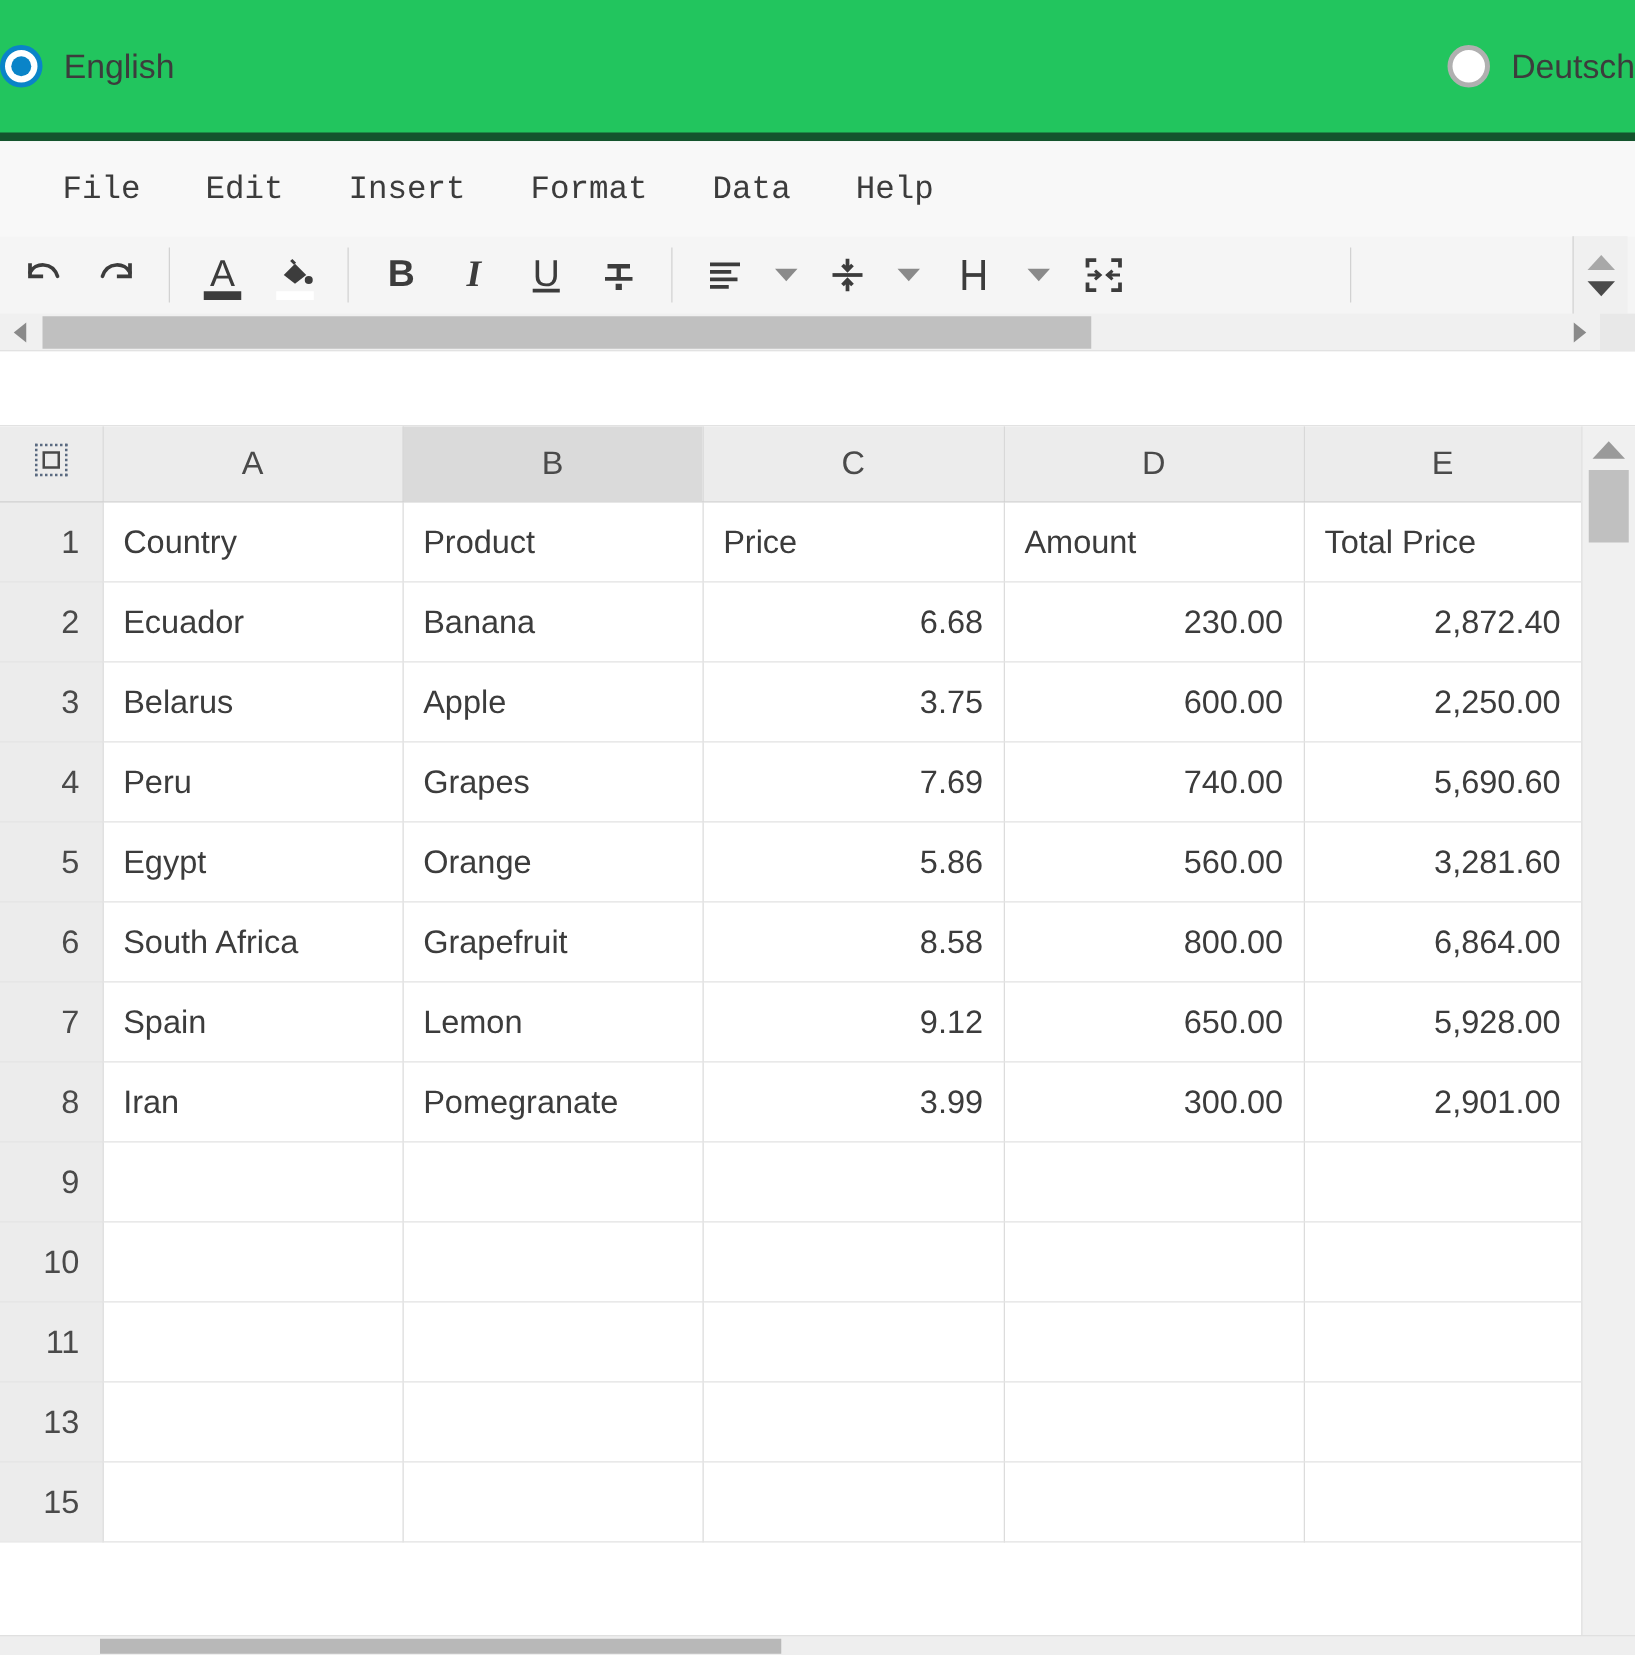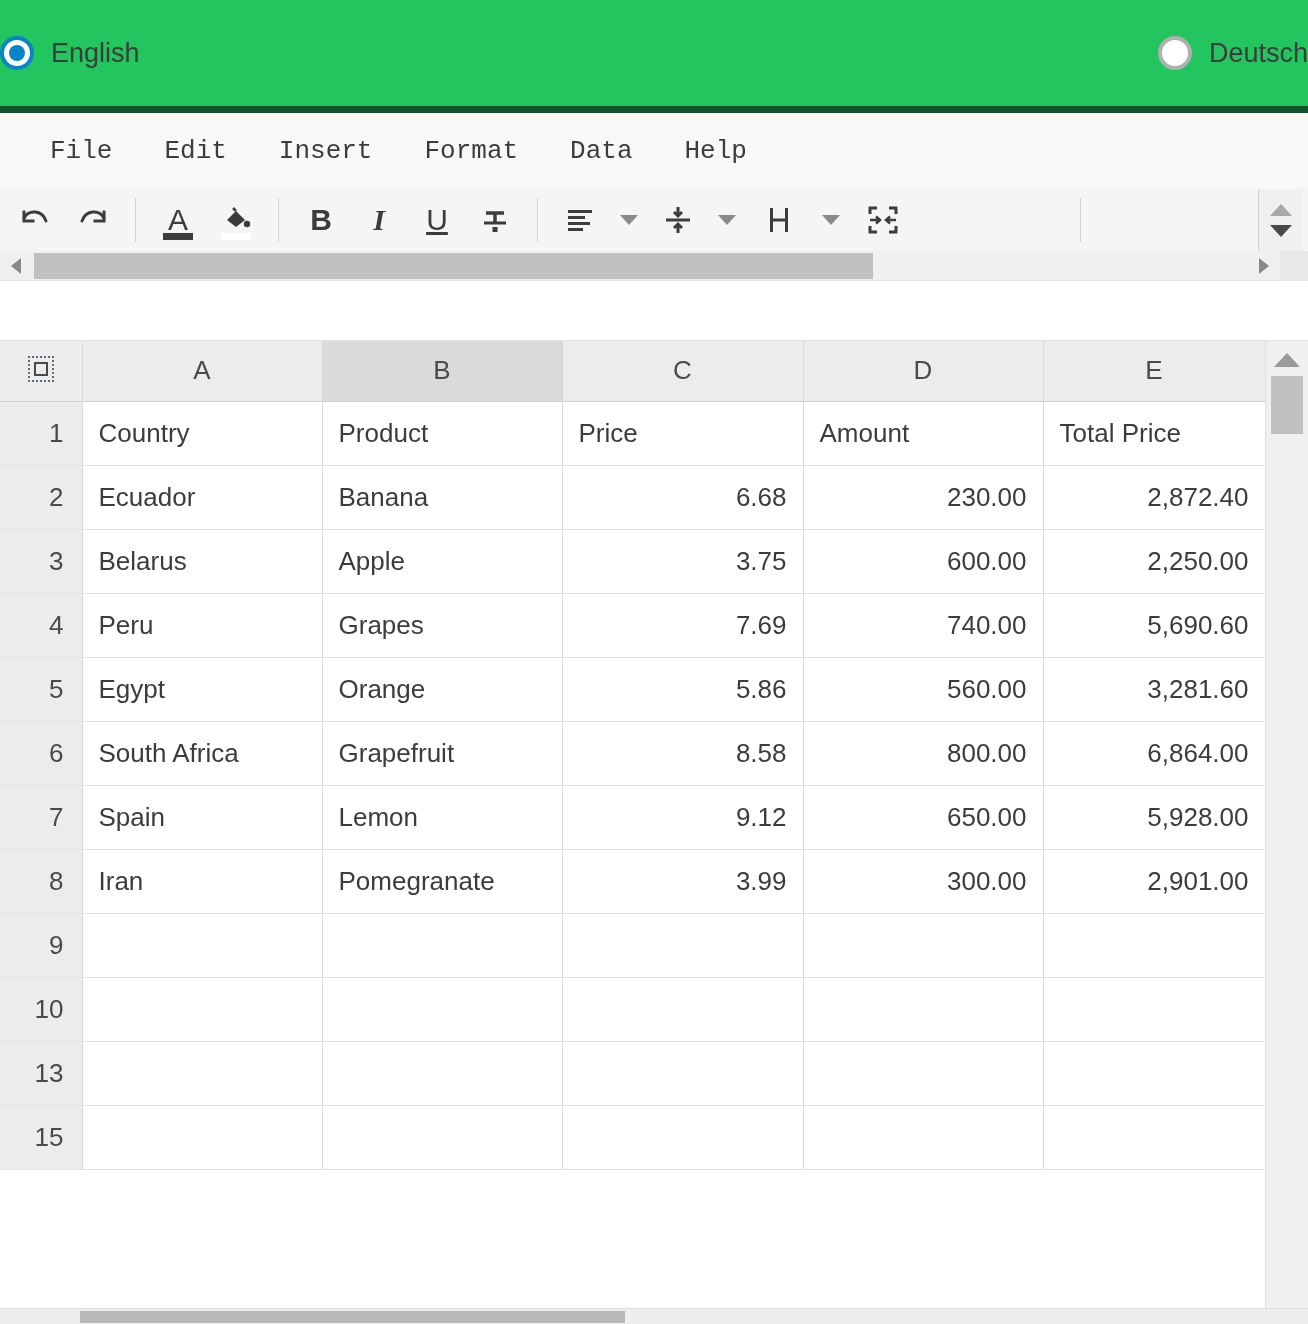--- a/index.html
+++ b/index.html
@@ -605,20 +605,28 @@
             </tr>
             <tr>
               <td class="rowhdr">10</td>
               <td class="cell"></td>
               <td class="cell"></td>
               <td class="cell num"></td>
               <td class="cell num"></td>
               <td class="cell num"></td>
             </tr>
             <tr>
+              <td class="rowhdr">11</td>
+              <td class="cell"></td>
+              <td class="cell"></td>
+              <td class="cell num"></td>
+              <td class="cell num"></td>
+              <td class="cell num"></td>
+            </tr>
+            <tr>
               <td class="rowhdr">13</td>
               <td class="cell"></td>
               <td class="cell"></td>
               <td class="cell num"></td>
               <td class="cell num"></td>
               <td class="cell num"></td>
             </tr>
             <tr>
               <td class="rowhdr">15</td>
               <td class="cell"></td>

